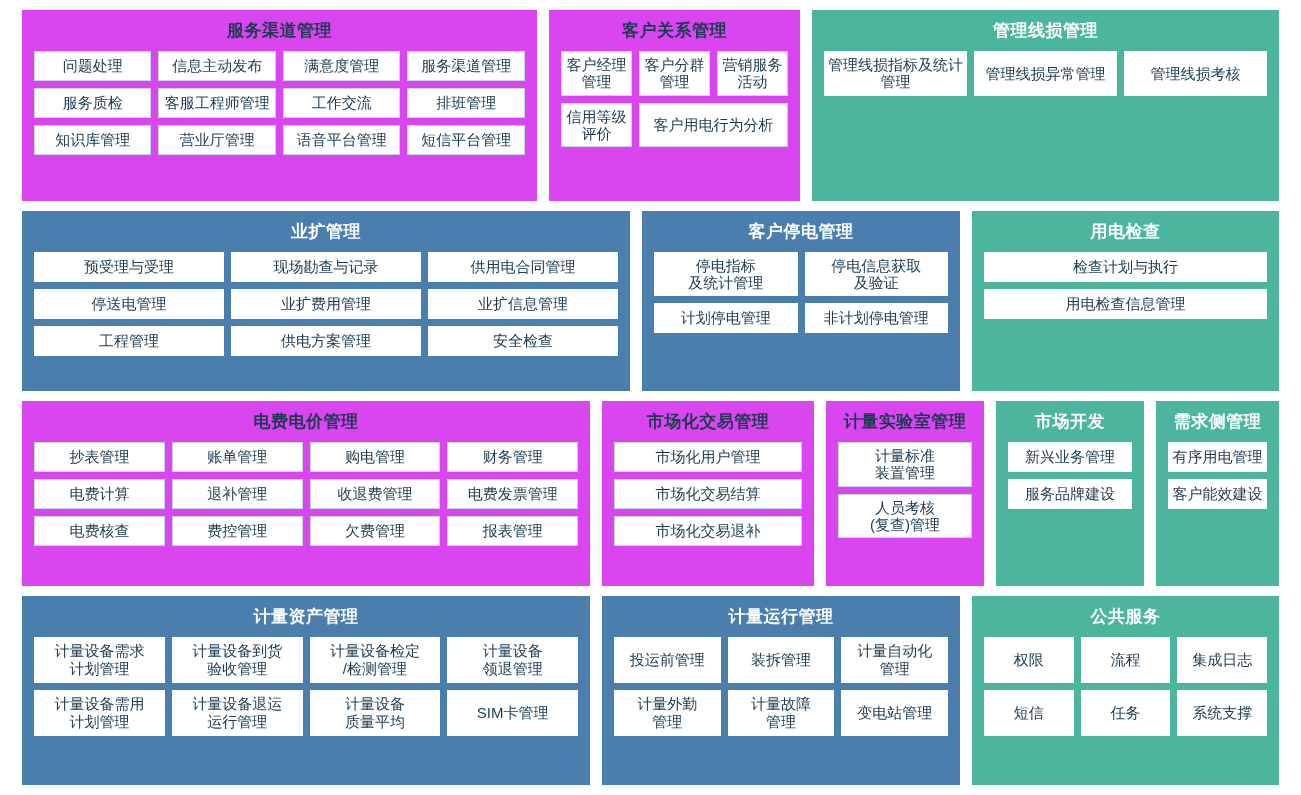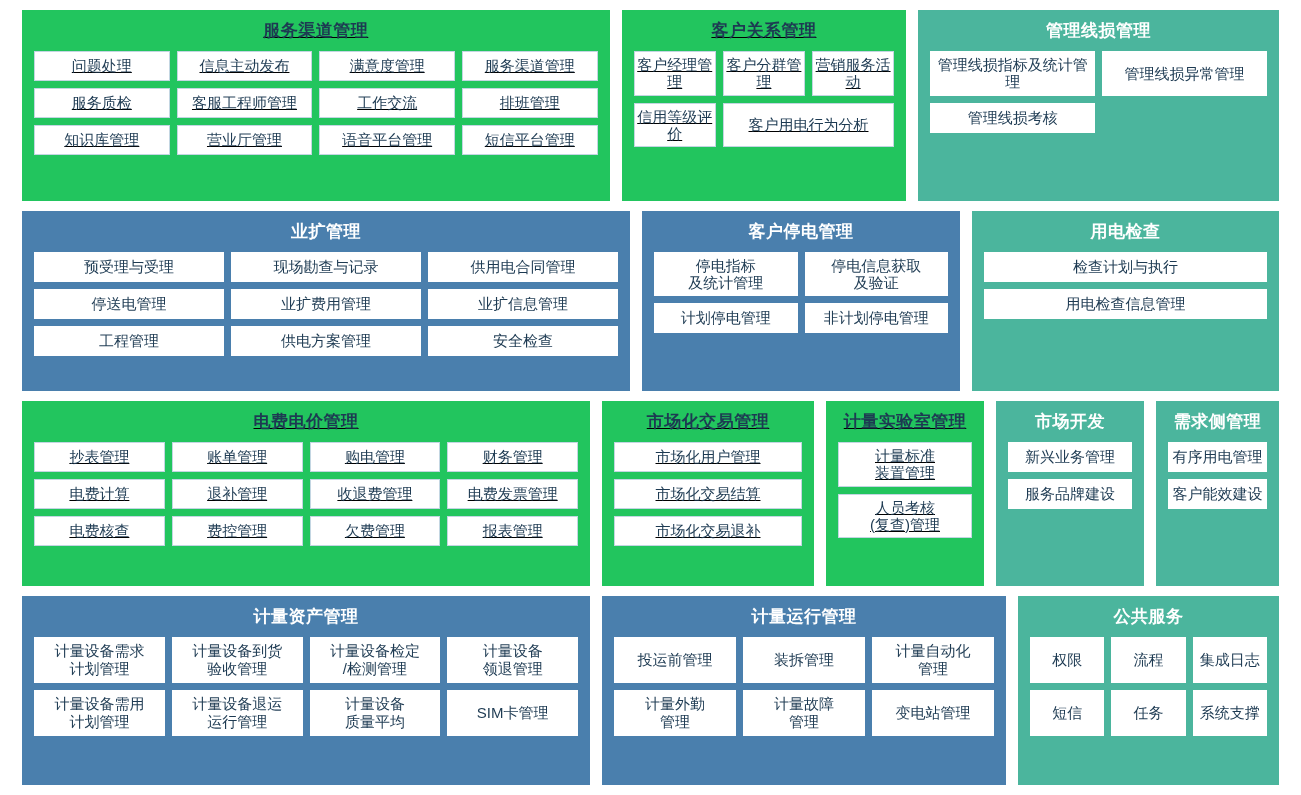--- a/index.html
+++ b/index.html
@@ -27,21 +27,21 @@
     display: flex;
     gap: 12px;
     flex: 1 1 auto;
   }
   .panel {
     box-sizing: border-box;
     display: flex;
     flex-direction: column;
     padding: 10px 12px 12px 12px;
   }
-  .panel.light { background: #22c55e; text-decoration: underline; }
+  .panel.light { background: #d946ef; }
   .panel.blue  { background: #4a7fad; }
   .panel.teal  { background: #4bb59d; }
 
   .panel-title {
     text-align: center;
     font-weight: bold;
     font-size: 17px;
     line-height: 22px;
     margin-bottom: 9px;
     letter-spacing: 0.5px;
@@ -74,21 +74,21 @@
   .panel.light .cell { border-color: #c3d6e2; }
   .cell.span2 { grid-column: span 2; }
 
   
   .r1 { height: 188px; }
   .r1 .p1 { width: 608px; }
   .r1 .p2 { width: 294px; }
   .r1 .p3 { flex: 1 1 auto; }
   .r1 .p1 .grid { grid-template-columns: repeat(4, 1fr); }
   .r1 .p2 .grid { grid-template-columns: repeat(3, 1fr); }
-  .r1 .p3 .grid { grid-template-columns: 1fr 1fr; }
+  .r1 .p3 .grid { grid-template-columns: 1fr 1fr 1fr; }
 
   
   .r2 { height: 178px; }
   .r2 .p1 { width: 608px; }
   .r2 .p2 { width: 318px; }
   .r2 .p3 { flex: 1 1 auto; }
   .r2 .p1 .grid { grid-template-columns: repeat(3, 1fr); }
   .r2 .p2 .grid { grid-template-columns: repeat(2, 1fr); }
   .r2 .p3 .grid { grid-template-columns: 1fr; }
 
@@ -102,21 +102,21 @@
   .r3 .p1 .grid { grid-template-columns: repeat(4, 1fr); }
   .r3 .p2 .grid { grid-template-columns: 1fr; }
   .r3 .p3 .grid { grid-template-columns: 1fr; }
   .r3 .p4 .grid { grid-template-columns: 1fr; }
   .r3 .p5 .grid { grid-template-columns: 1fr; }
   .r3 .p3 .cell { min-height: 42px; }
 
   
   .r4 { height: 187px; }
   .r4 .p1 { width: 568px; }
-  .r4 .p2 { width: 404px; }
+  .r4 .p2 { width: 358px; }
   .r4 .p3 { flex: 1 1 auto; }
   .r4 .p1 .grid { grid-template-columns: repeat(4, 1fr); }
   .r4 .p2 .grid { grid-template-columns: repeat(3, 1fr); }
   .r4 .p3 .grid { grid-template-columns: repeat(3, 1fr); }
   .r4 .cell { min-height: 46px; }
   .r4 .p3 .cell { min-height: 46px; }
 </style>
 </head>
 <body>
 

